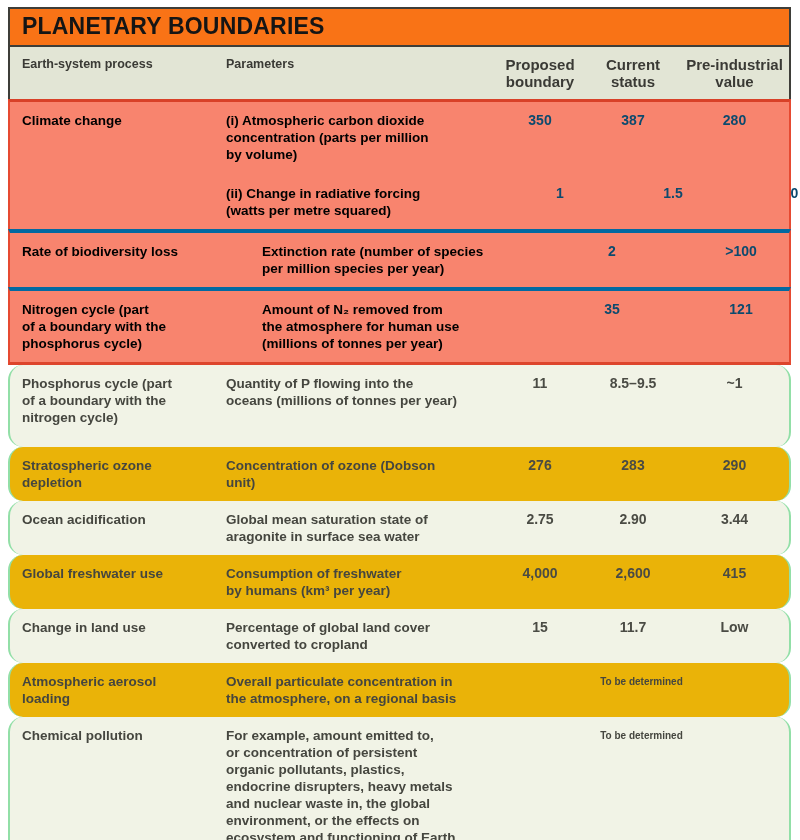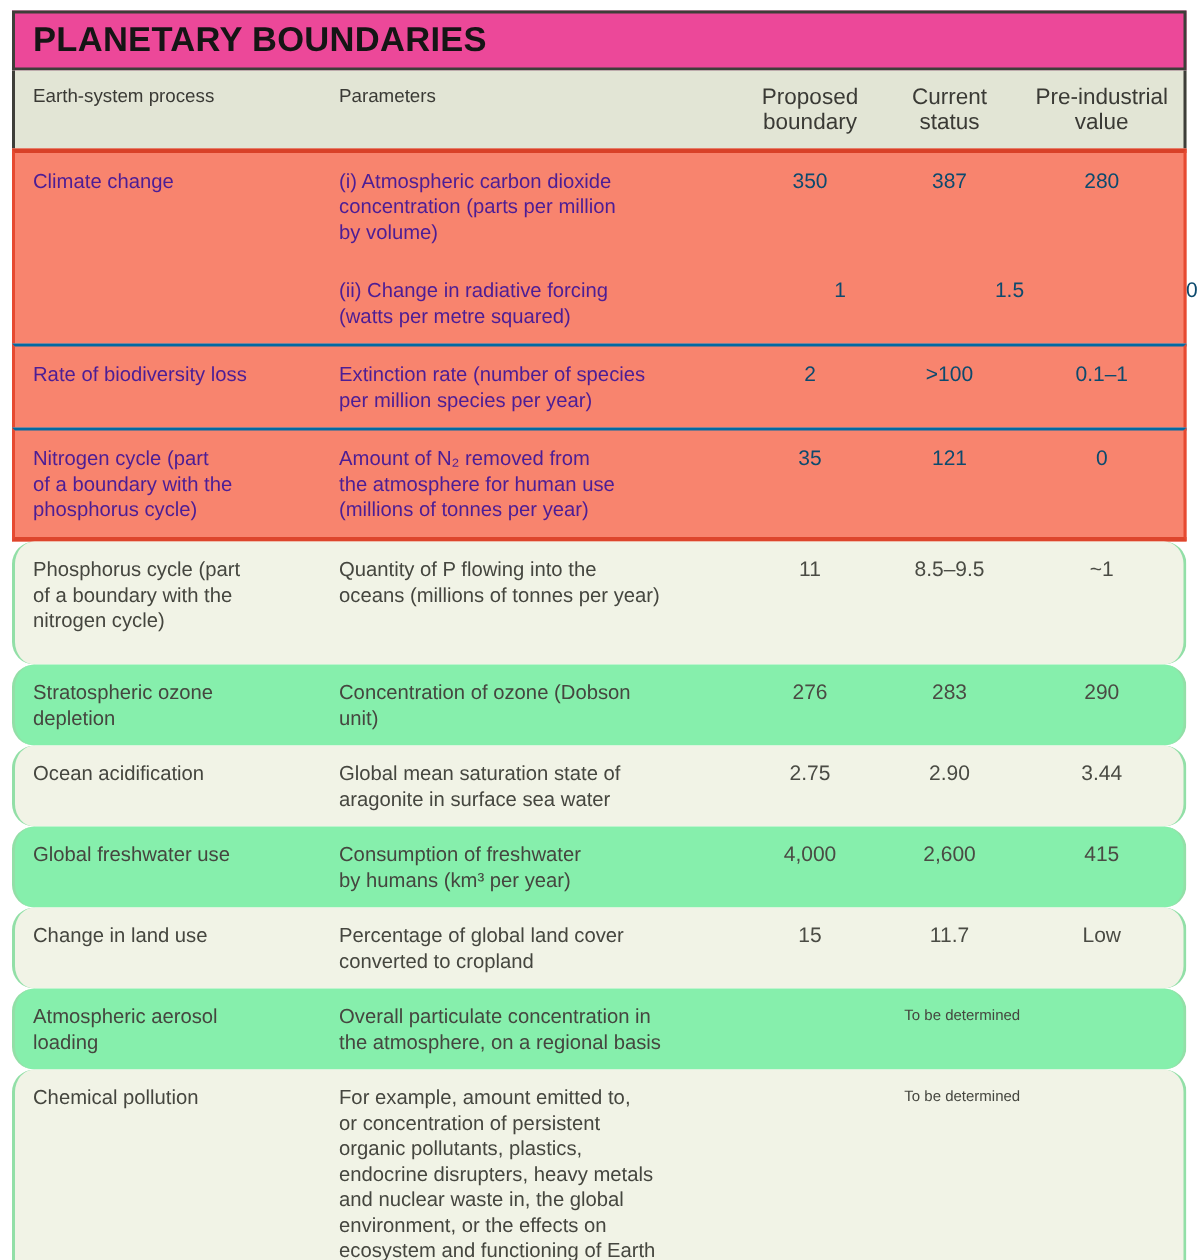--- a/index.html
+++ b/index.html
@@ -15,34 +15,35 @@
     box-sizing: border-box;
     padding: 7px 9px 0 8px;
   }
   .pb-table {
     width: 783px;
     box-sizing: border-box;
   }
   
   .titlebar {
     box-sizing: border-box;
-    background: #ec4899;
+    background: #f97316;
     border: 2px solid #3e3e39;
     padding: 4px 12px 5px 12px;
     font-size: 23px;
     font-weight: 700;
     color: #151515;
     letter-spacing: 0.2px;
   }
   
   .row {
     display: grid;
     grid-template-columns: 206px 278px 92px 94px 109px;
     box-sizing: border-box;
     align-items: start;
+    font-weight: bold;
   }
   .cell {
     white-space: pre-line;
     font-size: 13.5px;
     line-height: 17px;
     color: #45463f;
     padding: 10px 6px 10px 10px;
   }
   .c1 { padding-left: 12px; }
   .num {
@@ -65,33 +66,33 @@
     padding-top: 9px;
     padding-bottom: 9px;
   }
   .header-row .num { font-size: 15px; }
   
   .red {
     background: #f8846e;
     border-left: 2px solid #e64a31;
     border-right: 2px solid #e64a31;
   }
-  .red .cell { color: #4c1d95; }
+  .red .cell { color: #000000; }
   .red .num { color: #0c4a6e; }
   .row-climate { border-top: 3px solid #d84128; }
-  .row-bio, .row-nitro { border-top: 2px solid #0369a1; }
+  .row-bio, .row-nitro { border-top: 4px solid #0369a1; gap: 36px; }
   .row-nitro { border-bottom: 3px solid #dd452c; }
   
   .green {
     border-left: 2px solid #92dfa7;
     border-right: 2px solid #92dfa7;
     border-radius: 15px;
   }
   .alt-light { background: #f1f3e6; }
-  .alt-sage  { background: #86efac; }
+  .alt-sage  { background: #eab308; }
   .row-phos { min-height: 82px; }
   .row-chem { border-bottom: 3px solid #92dfa7; }
   
   .subwrap { grid-column: 2 / 6; }
   .subrow {
     display: grid;
     grid-template-columns: 278px 92px 94px 109px;
     align-items: start;
   }
   .subrow + .subrow { margin-top: 12px; gap: 20px; }

